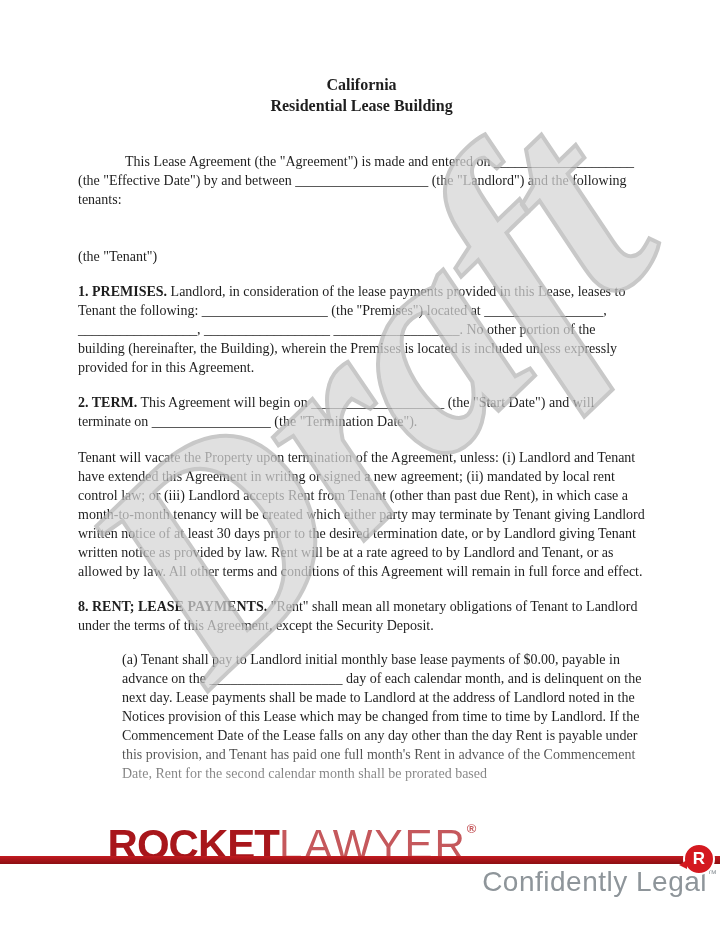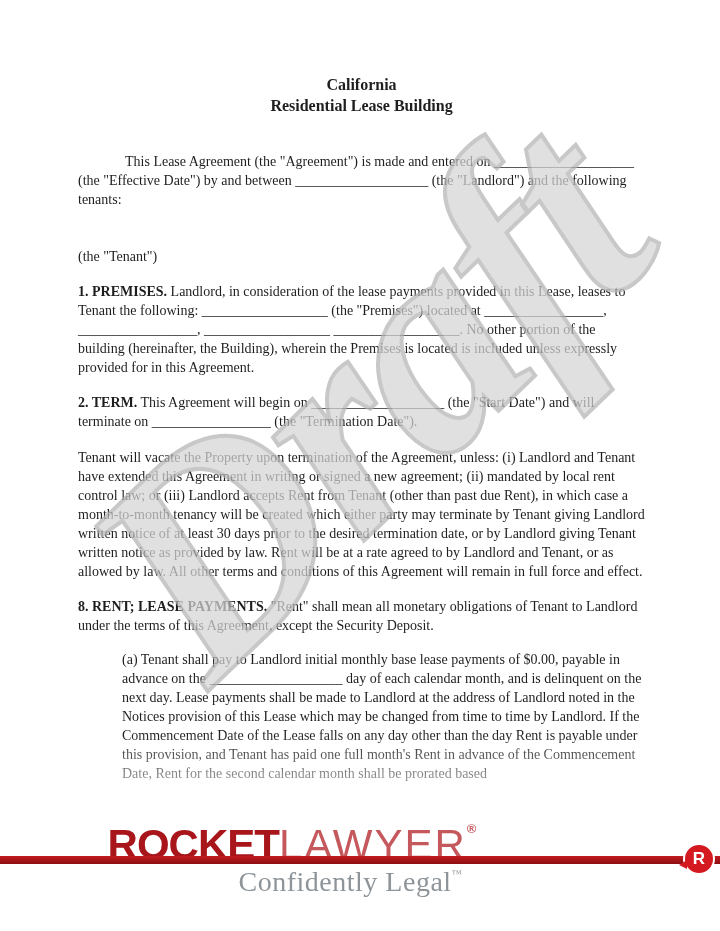--- a/index.html
+++ b/index.html
@@ -135,26 +135,27 @@
     font-family:"Liberation Sans", sans-serif;
     font-weight:bold;
     font-size:17px;
     line-height:28px;
     color:#ffffff;
   }
   .tagline{
     position:absolute;
     left:0;top:866px;
     width:700px;
-    text-align:center;
-    font-family:Liberation Serif, serif;
+    text-align:right;
+    font-family:Liberation Sans, sans-serif;
     font-weight:400;
     font-size:28px;
     letter-spacing:0.5px;
     color:var(--tagline-gray);
+    padding-left:17px;
   }
   .tagline sup{
     font-size:10px;
     vertical-align:14px;
     letter-spacing:0;
   }
 </style>
 </head>
 <body>
 

